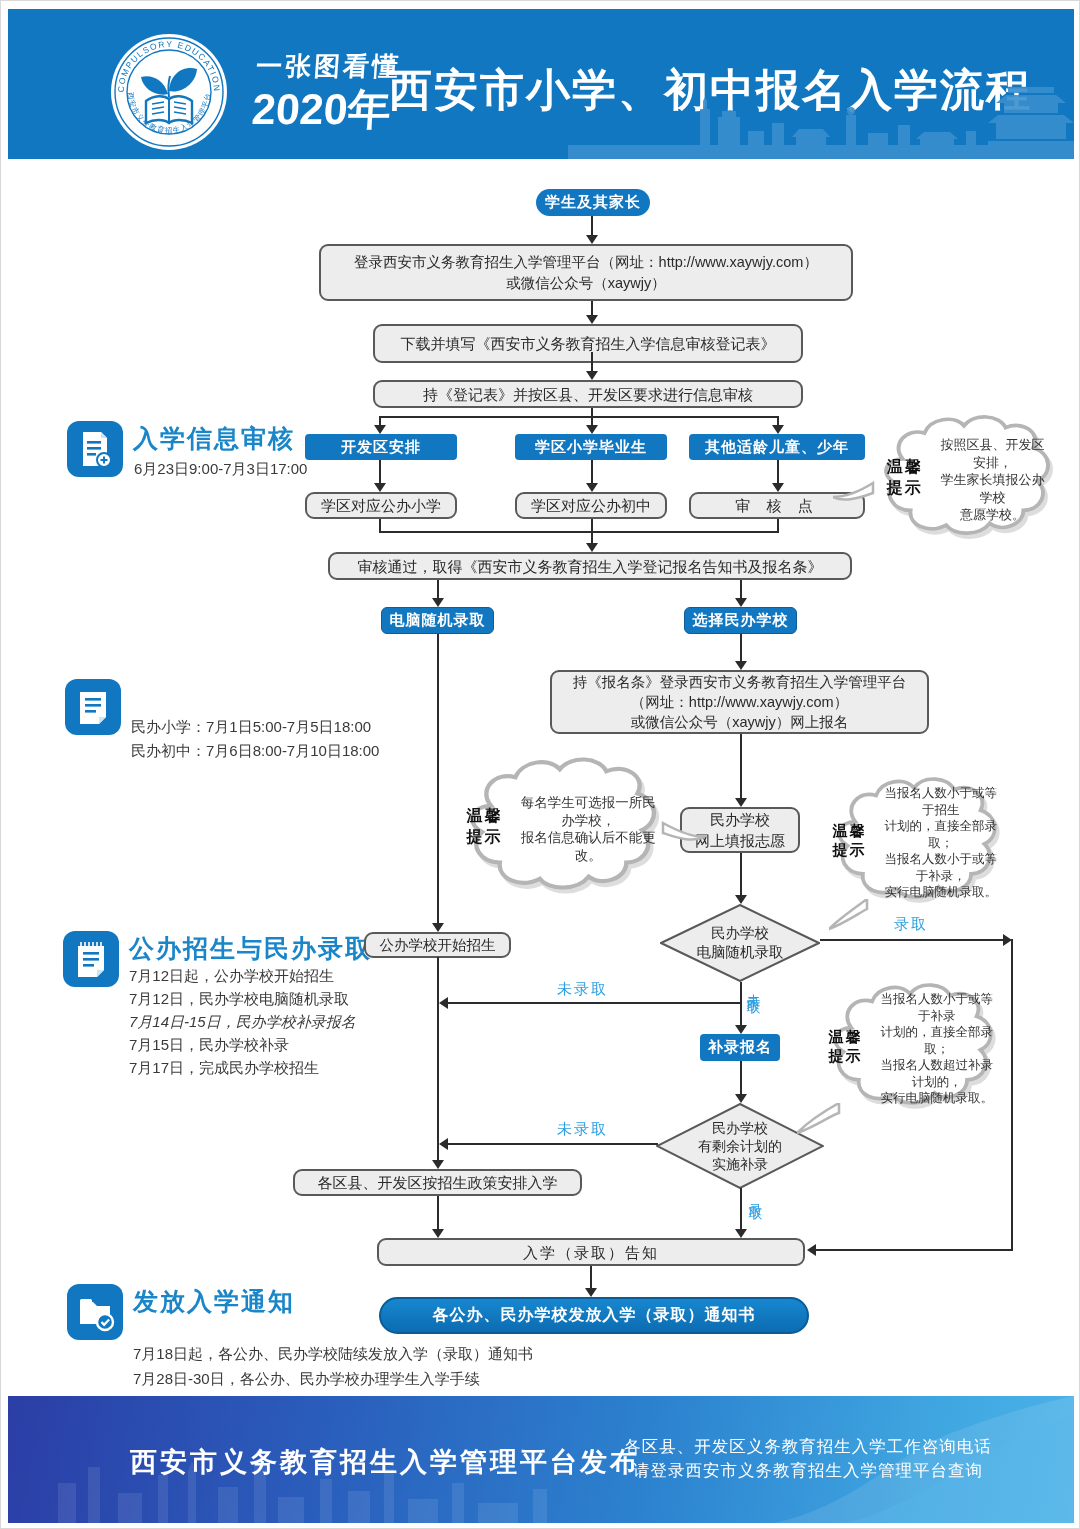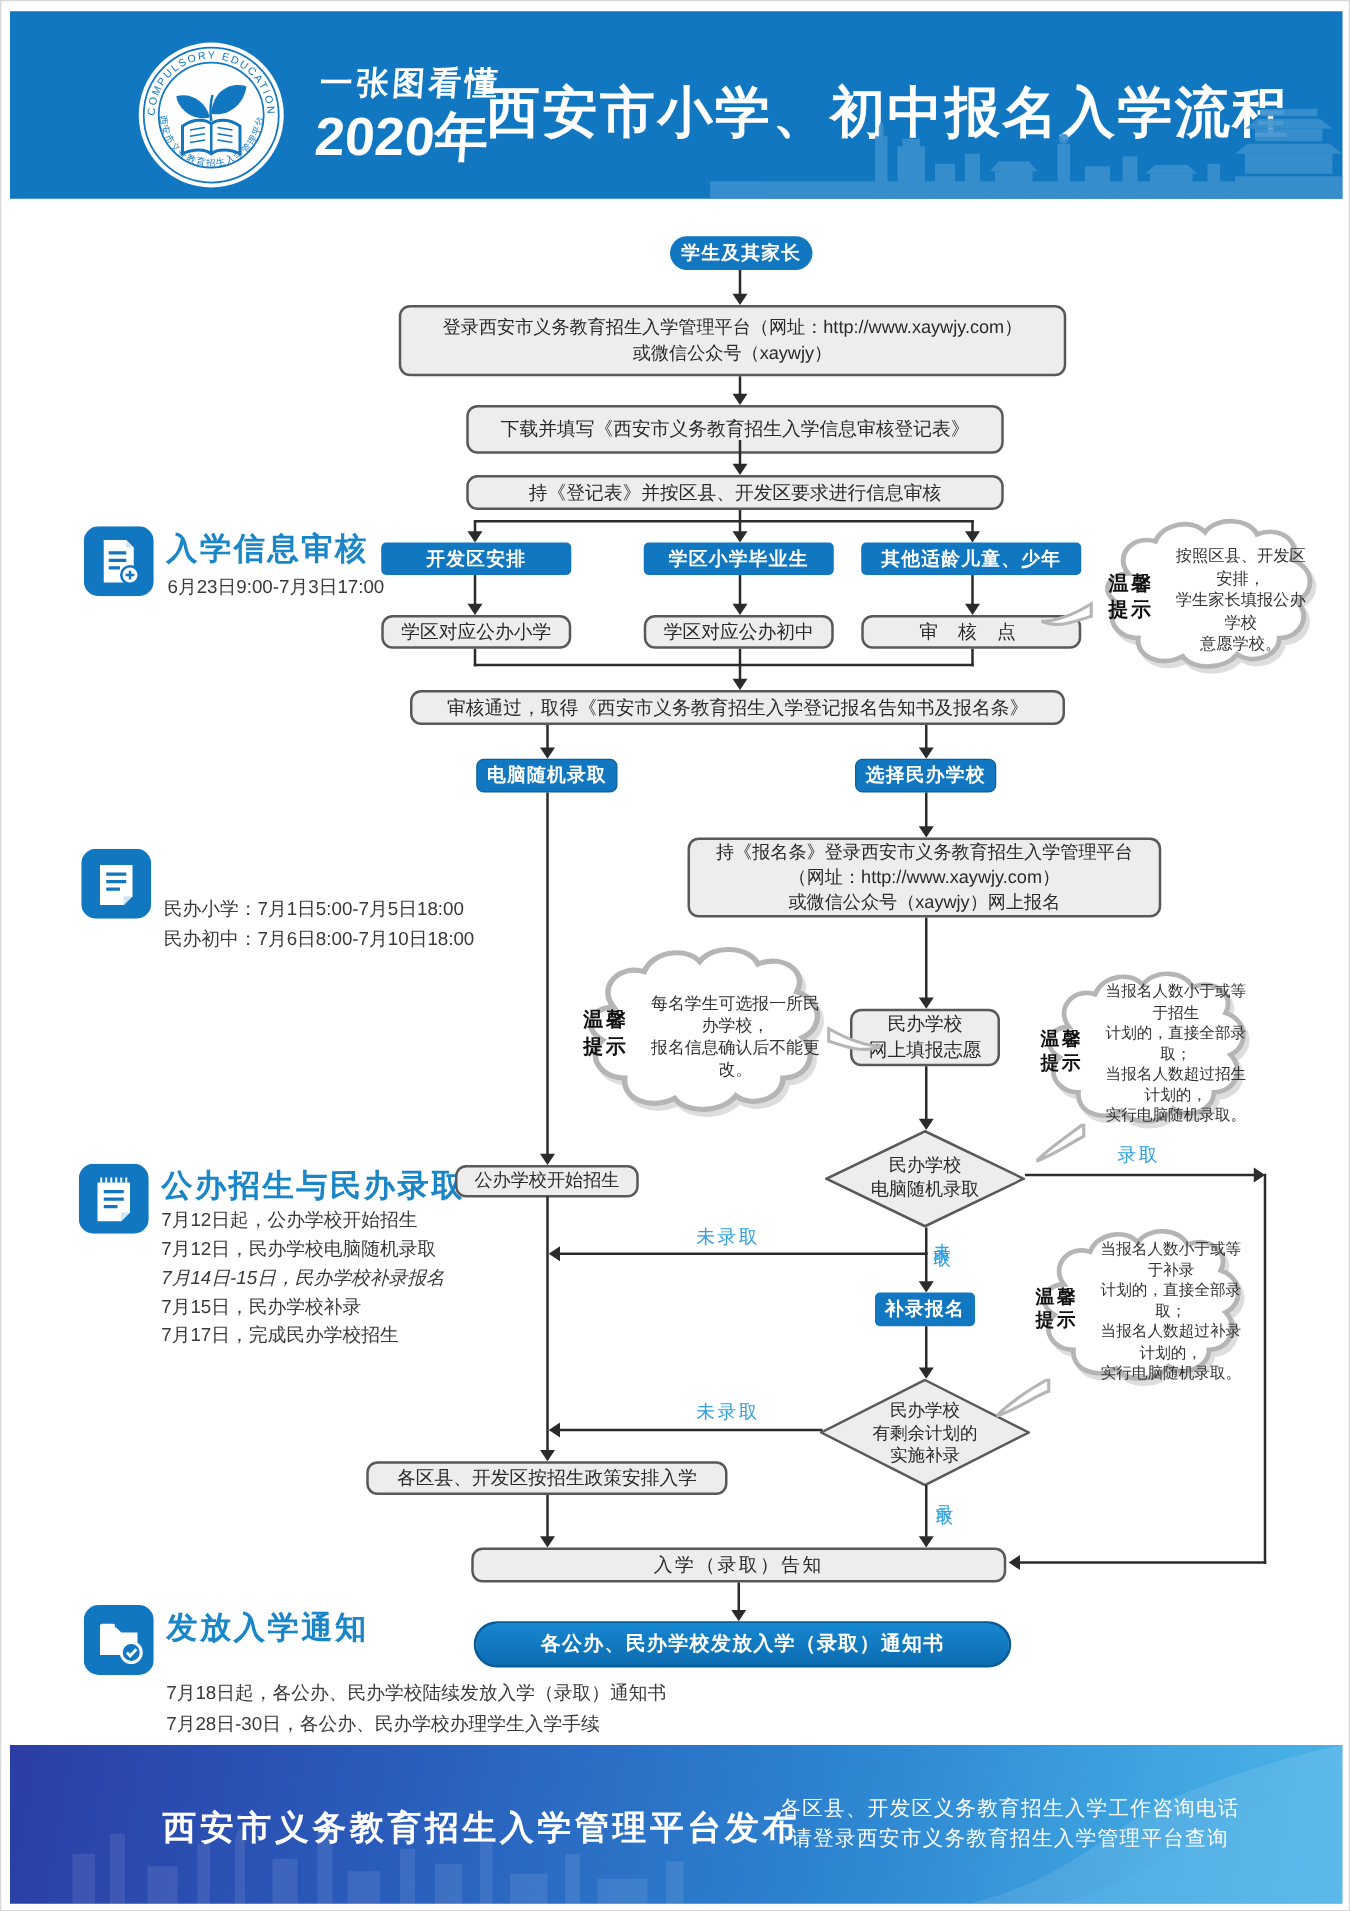--- a/index.html
+++ b/index.html
@@ -325,21 +325,21 @@
   </svg>
 
   <div class="cloud" style="left:820px;top:772px;width:190px;height:140px;">
     <svg class="cl" viewBox="0 0 200 150" preserveAspectRatio="none">
       <path d="M36,52 C24,36 40,18 58,24 C64,8 88,4 98,16 C108,2 134,4 140,18 C158,10 176,24 168,40 C186,46 188,68 172,76 C184,88 176,108 158,108 C158,124 136,132 124,122 C114,136 88,136 80,124 C62,134 42,124 44,108 C26,108 16,90 28,78 C12,68 20,52 36,52 Z" fill="#ffffff" stroke="#b5b5b5" stroke-width="4"></path>
     </svg>
     <div class="cloud-inner" style="left:6%;right:6%;">
       <div class="cloud-title" style="font-size:15px;">温馨提示</div>
       <div class="cloud-body" style="font-size:12.5px;line-height:16.5px;">当报名人数小于或等于招生
 计划的，直接全部录取；
-当报名人数超过招生计划的，
+当报名人数小于或等于补录，
 实行电脑随机录取。</div>
     </div>
   </div>
   <svg class="tail" style="left:828px;top:898px;width:40px;height:32px;" viewBox="0 0 40 32">
     <path d="M38,0 C22,12 10,20 0,30 C16,24 30,14 38,10 Z" fill="#fff" stroke="#b5b5b5" stroke-width="2.5"></path>
   </svg>
 
   <div class="cloud" style="left:816px;top:978px;width:190px;height:140px;">
     <svg class="cl" viewBox="0 0 200 150" preserveAspectRatio="none">
       <path d="M36,52 C24,36 40,18 58,24 C64,8 88,4 98,16 C108,2 134,4 140,18 C158,10 176,24 168,40 C186,46 188,68 172,76 C184,88 176,108 158,108 C158,124 136,132 124,122 C114,136 88,136 80,124 C62,134 42,124 44,108 C26,108 16,90 28,78 C12,68 20,52 36,52 Z" fill="#ffffff" stroke="#b5b5b5" stroke-width="4"></path>

